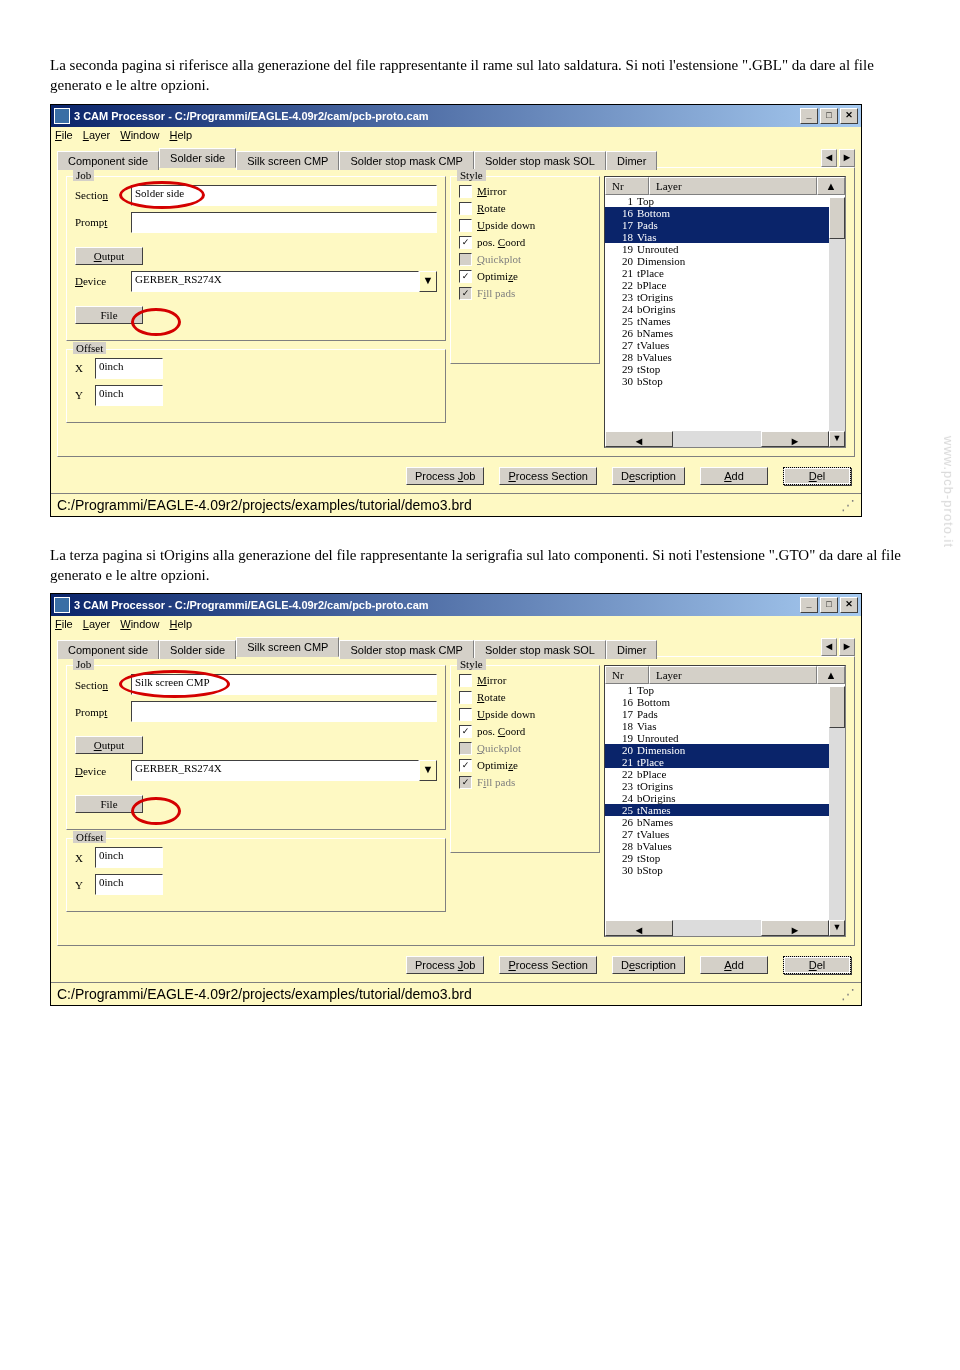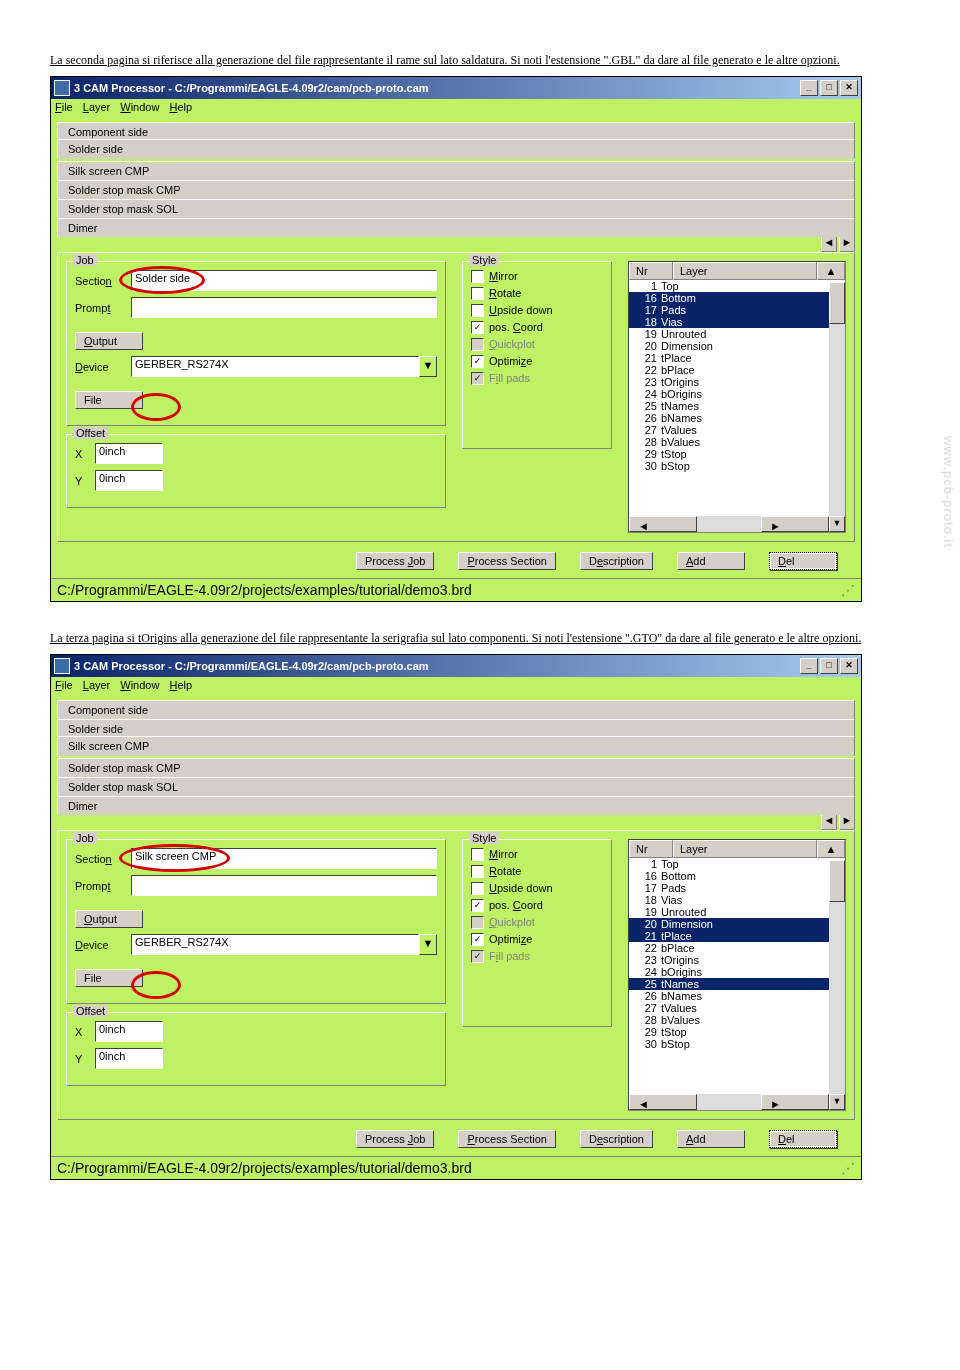--- a/index.html
+++ b/index.html
@@ -3,29 +3,28 @@
 <meta charset="utf-8">
 <style>
   body {
     font-family: "Times New Roman", serif;
     background: #fff;
     margin: 0;
     padding: 40px 50px;
     width: 860px;
   }
   .para {
-    font-size: 12px;
+    font-size: 15px;
     line-height: 1.35;
     margin-bottom: 8px;
-    text-decoration: underline;
   }
   .win {
     width: 810px;
     border: 1px solid #000;
-    background: #bef264;
+    background: #fef9c3;
     font-family: Tahoma, sans-serif;
     font-size: 11px;
     margin-bottom: 28px;
   }
   .titlebar {
     background: linear-gradient(to right, #0a246a, #a6caf0);
     color: #fff;
     font-weight: bold;
     display: flex;
     align-items: center;
@@ -49,21 +48,21 @@
   }
   .menubar {
     padding: 2px 4px;
     display:flex; gap:10px;
   }
   .menubar span { }
   .u { text-decoration: underline; }
   .tabs {
     display:flex;
     padding: 4px 6px 0 6px;
-    flex-direction:column;
+    align-items:flex-end;
   }
   .tab {
     padding: 3px 10px 3px 10px;
     border: 1px solid #808080;
     border-bottom: none;
     background: #d4d0c8;
     margin-right: 0px;
     position:relative; top:1px;
     border-top-color:#fff; border-left-color:#fff;
   }
@@ -79,21 +78,21 @@
   .tabscroll div {
     width:14px; height:16px; border:1px solid #808080;
     border-top-color:#fff; border-left-color:#fff;
     text-align:center; line-height:14px; background:#d4d0c8;
   }
   .panel {
     margin: 0 6px 6px 6px;
     border: 1px solid #fff;
     border-right-color:#808080; border-bottom-color:#808080;
     padding: 8px;
-    display:flex; gap:16px;
+    display:flex; gap:4px;font-family:Liberation Serif, serif;
   }
   .fieldset {
     border: 1px solid #808080;
     border-left-color:#fff; border-top-color:#fff;
     padding: 8px 8px 10px 8px;
     margin-bottom: 8px;
     position:relative;
   }
   .fieldset .legend {
     position:absolute; top:-8px; left:6px;
@@ -111,20 +110,21 @@
     border-right-color:#fff; border-bottom-color:#fff;
     height:17px; padding:1px 3px;
     flex:1;
   }
   .btn {
     border:1px solid #fff;
     border-right-color:#404040; border-bottom-color:#404040;
     background:#d4d0c8;
     padding: 2px 8px;
     min-width:50px;
+    text-align:center;
   }
   .dd { display:flex; flex:1; }
   .ddbtn {
     width:16px; height:19px;
     border:1px solid #fff;
     border-right-color:#404040; border-bottom-color:#404040;
     text-align:center; line-height:16px;
   }
   .chkrow { display:flex; gap:5px; margin-bottom:4px;}
   .chk {
@@ -168,22 +168,22 @@
   }
   .scrollbar .arr { height:14px; line-height:13px;}
   .scrollbar .thumb { flex:0 0 40px; }
   .scrollbar .track { flex:1; }
   .hscroll {
     position:absolute; left:0; right:16px; bottom:0; height:16px;
     background:#dcdcdc; display:flex;
   }
   .hscroll .arr { width:14px; line-height:14px;}
   .bottombtns {
-    display:flex; justify-content:flex-end; gap:24px;
-    padding: 4px 24px 8px 10px;
+    display:flex; justify-content:flex-end; gap:15px;
+    padding: 4px 10px 8px 10px;
   }
   .status {
     padding:3px 6px;
     border-top:1px solid #808080;
     font-size:14px;
     display:flex;
   }
   .status .grip {
     margin-left:auto; color:#808080;
   }

